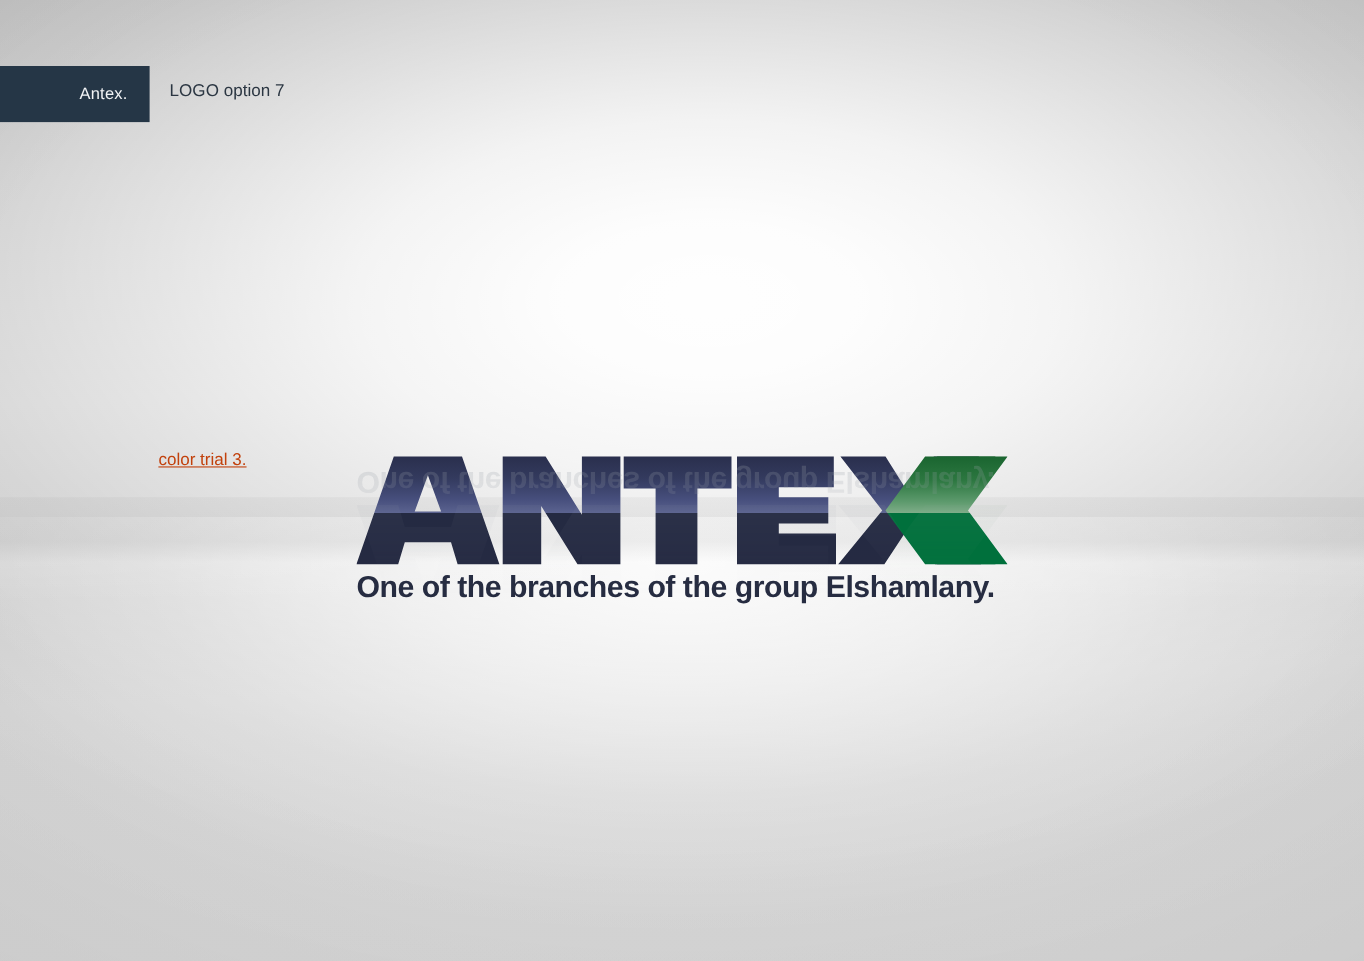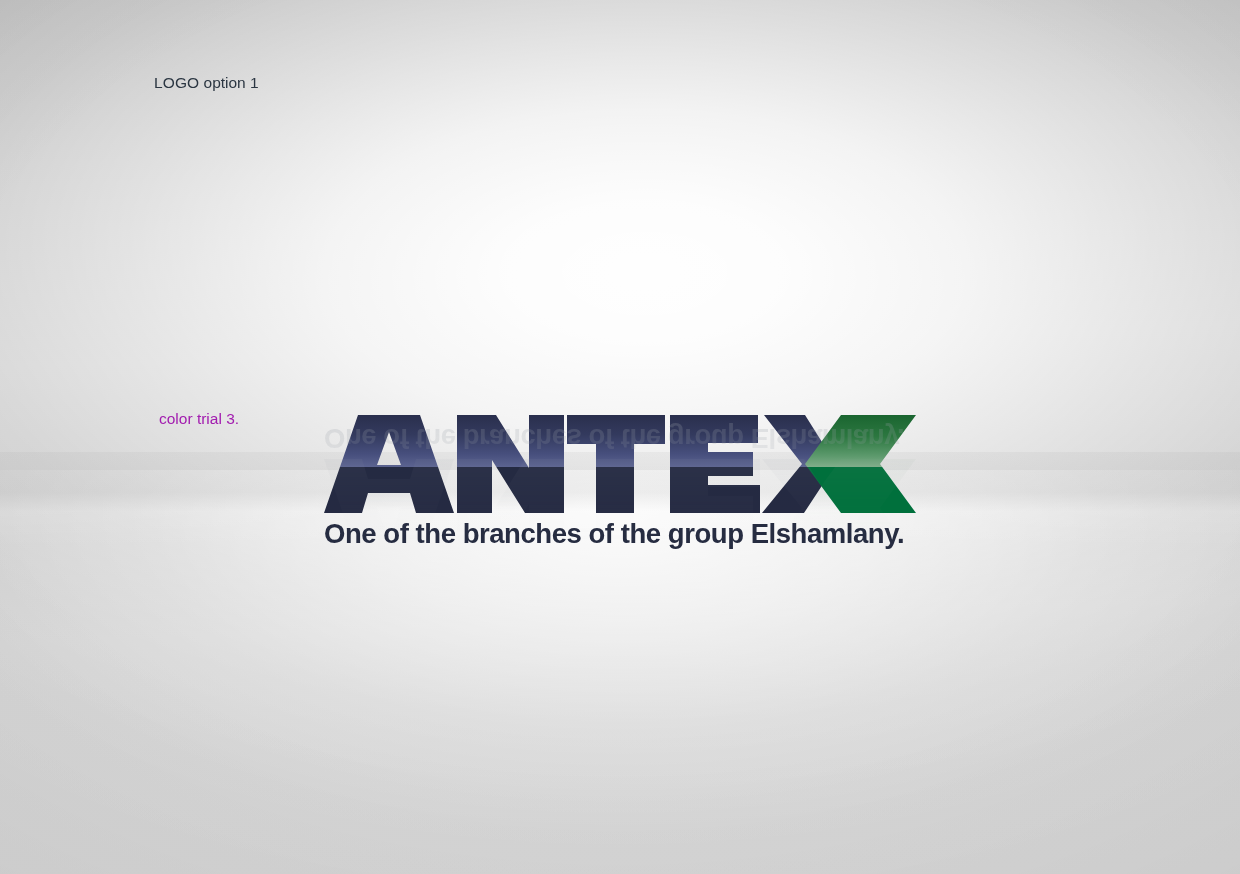--- a/index.html
+++ b/index.html
@@ -92,23 +92,24 @@
     position:absolute; left:154px; top:74px;
     font-size:15.5px;
     color:#2b3642;
     white-space:nowrap;
   }
   .header-note b { font-weight:400; letter-spacing:.1px; }
   .header-note span { font-weight:400; }
 
   
   .side-caption {
-    position:absolute; left:159px; top:410px;
-    font-size:15.5px; color:#a21caf;
-    white-space:nowrap;
+    position:absolute; left:144px; top:410px;
+    font-size:15.5px; color:#c2410c;
+    white-space:nowrap;
+    text-decoration:underline;
   }
 
   
   #lockup {
     position:absolute; left:324px; top:412px;
     width:592px; height:146px;
   }
 
   .wordmark-row {
     position:relative;
@@ -159,23 +160,26 @@
 <body>
 
 <div id="stage">
 
   <div class="bg-base"></div>
   <div class="bg-glow"></div>
   <div class="bg-floor-glow"></div>
   <div class="bg-horizon"></div>
   <div class="bg-vignette"></div>
 
+  <div class="tab">
+    <span class="tab-label">Antex.</span>
+  </div>
 
   <div class="header-note">
-    <b>LOGO</b><span> option 1</span>
+    <b>LOGO</b><span> option 7</span>
   </div>
 
   <div class="side-caption">color trial 3.</div>
 
   <div id="lockup">
 
     <div class="wordmark-row">
       <svg class="wm-svg" width="592" height="104" viewBox="0 0 592 104" aria-label="ANTEX">
         <defs>
           <linearGradient id="navyGrad" x1="0" y1="0" x2="0" y2="1">

